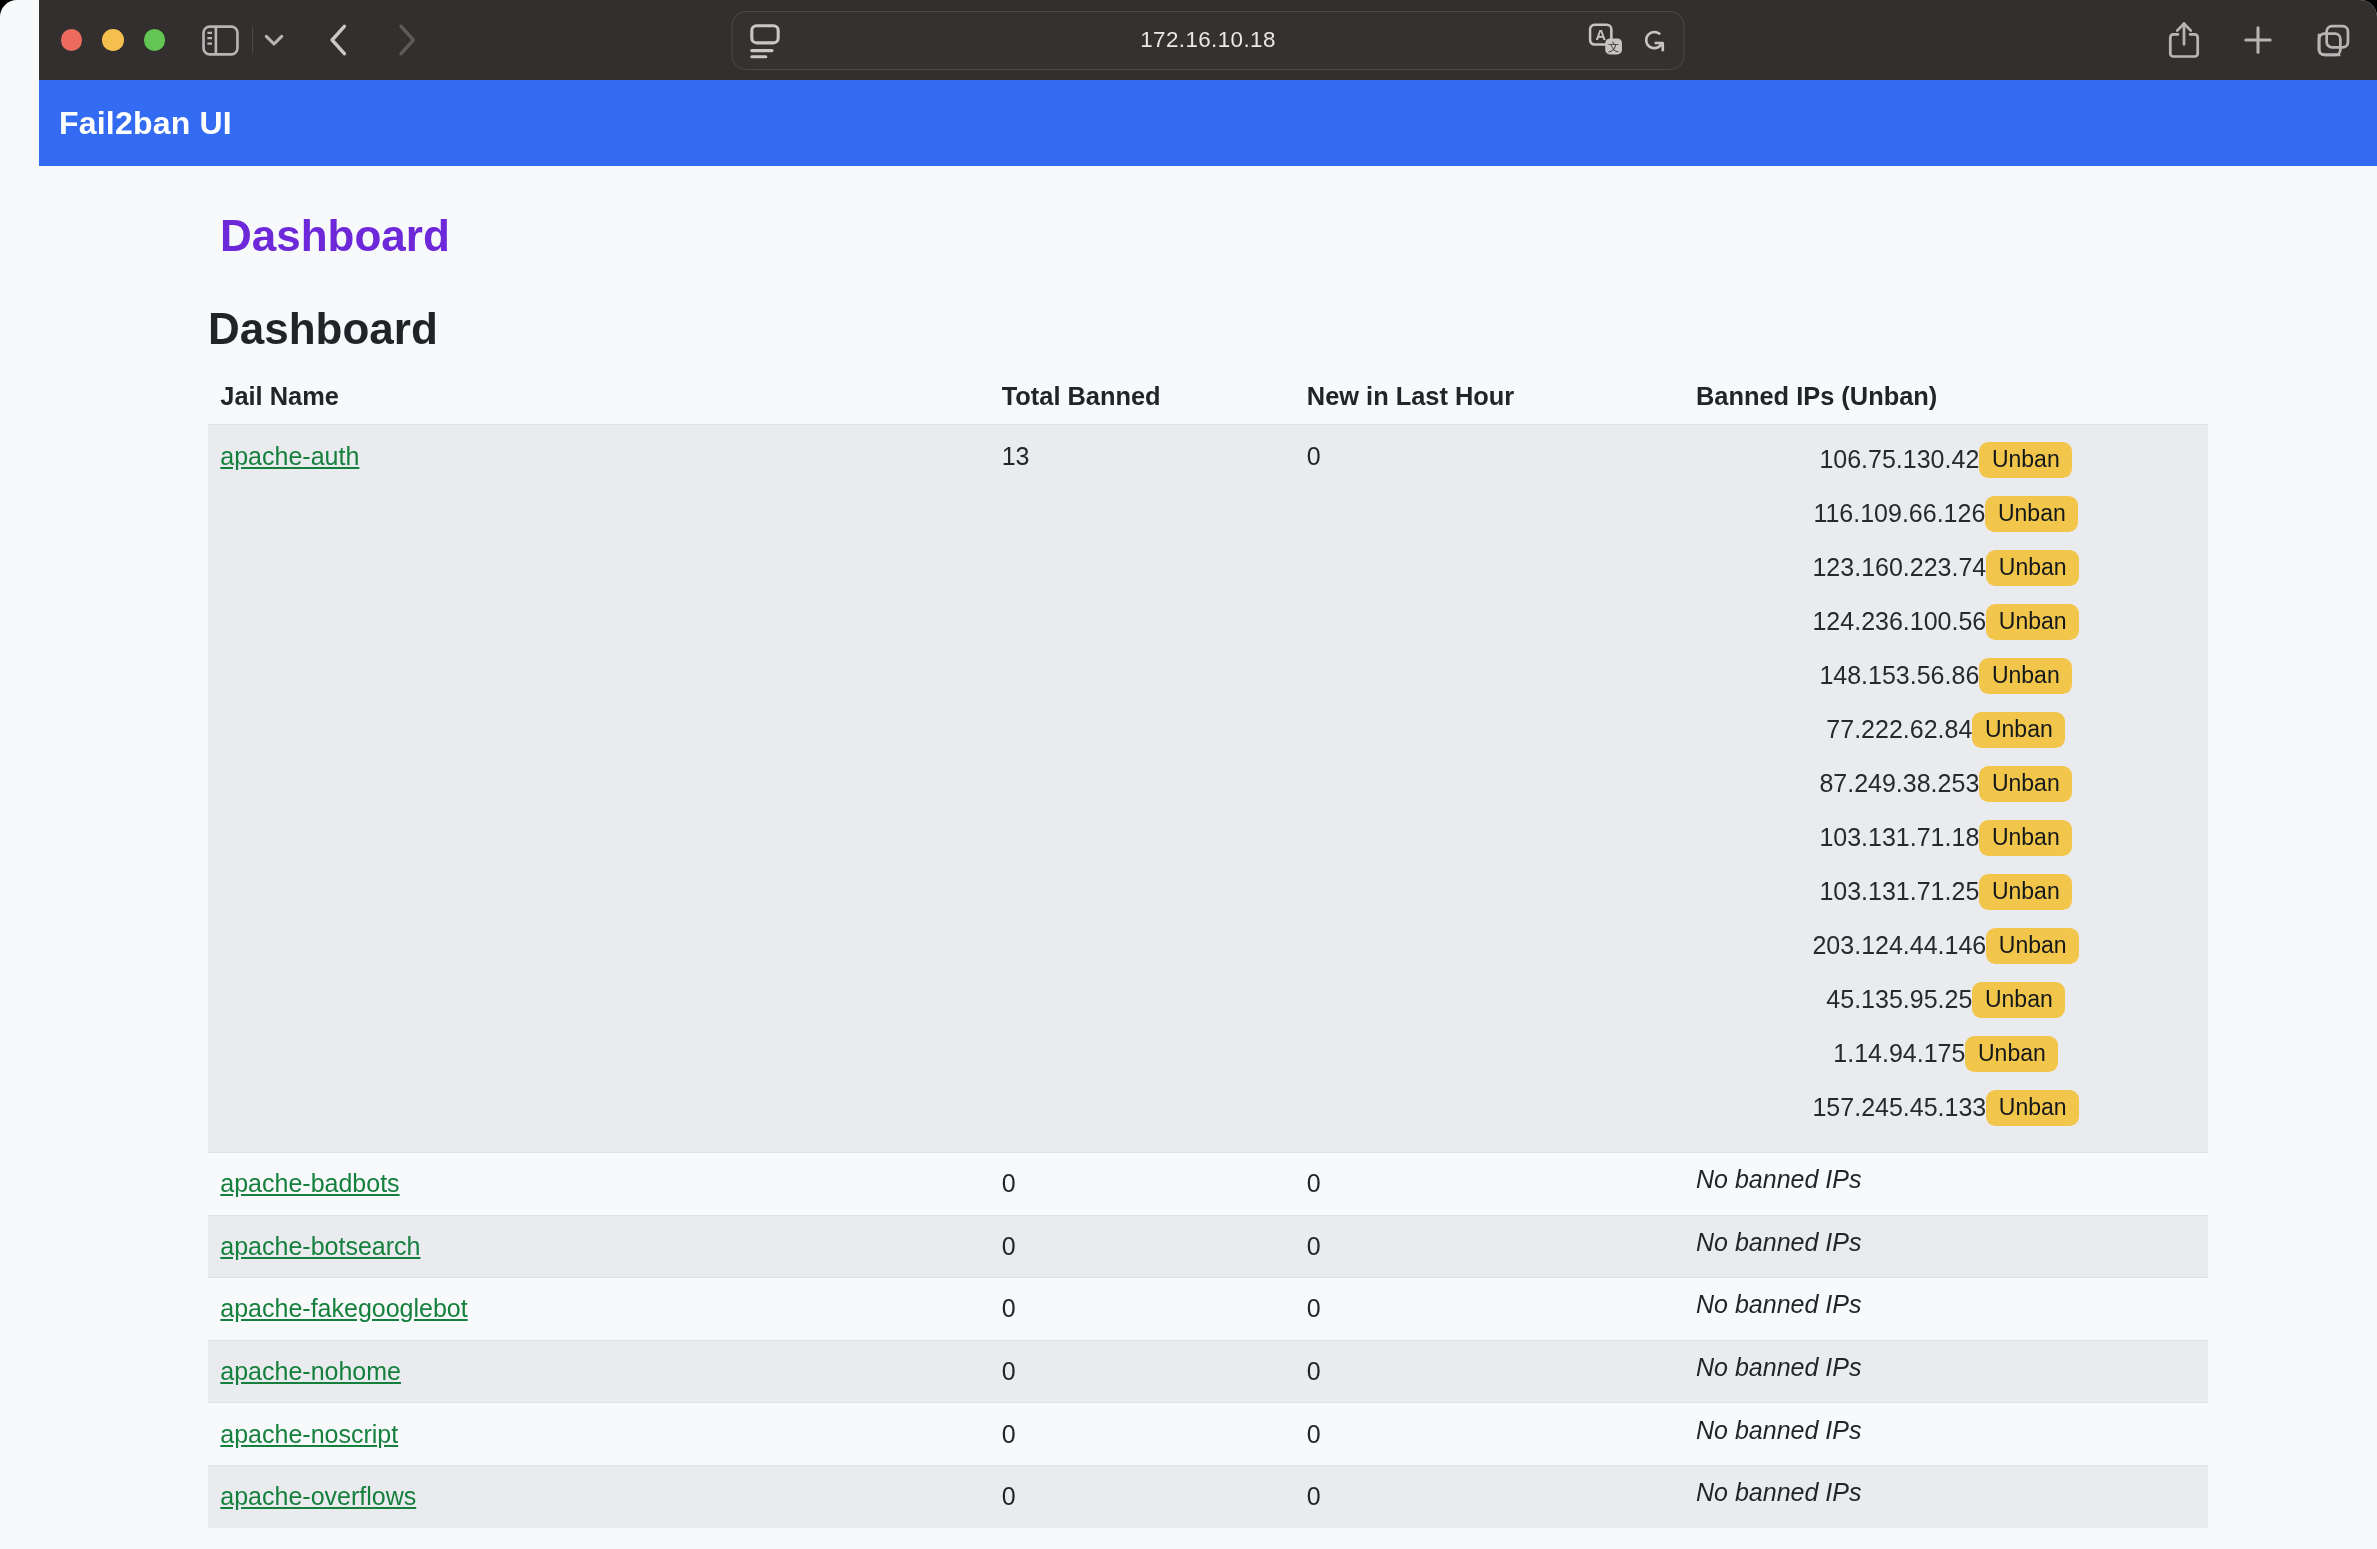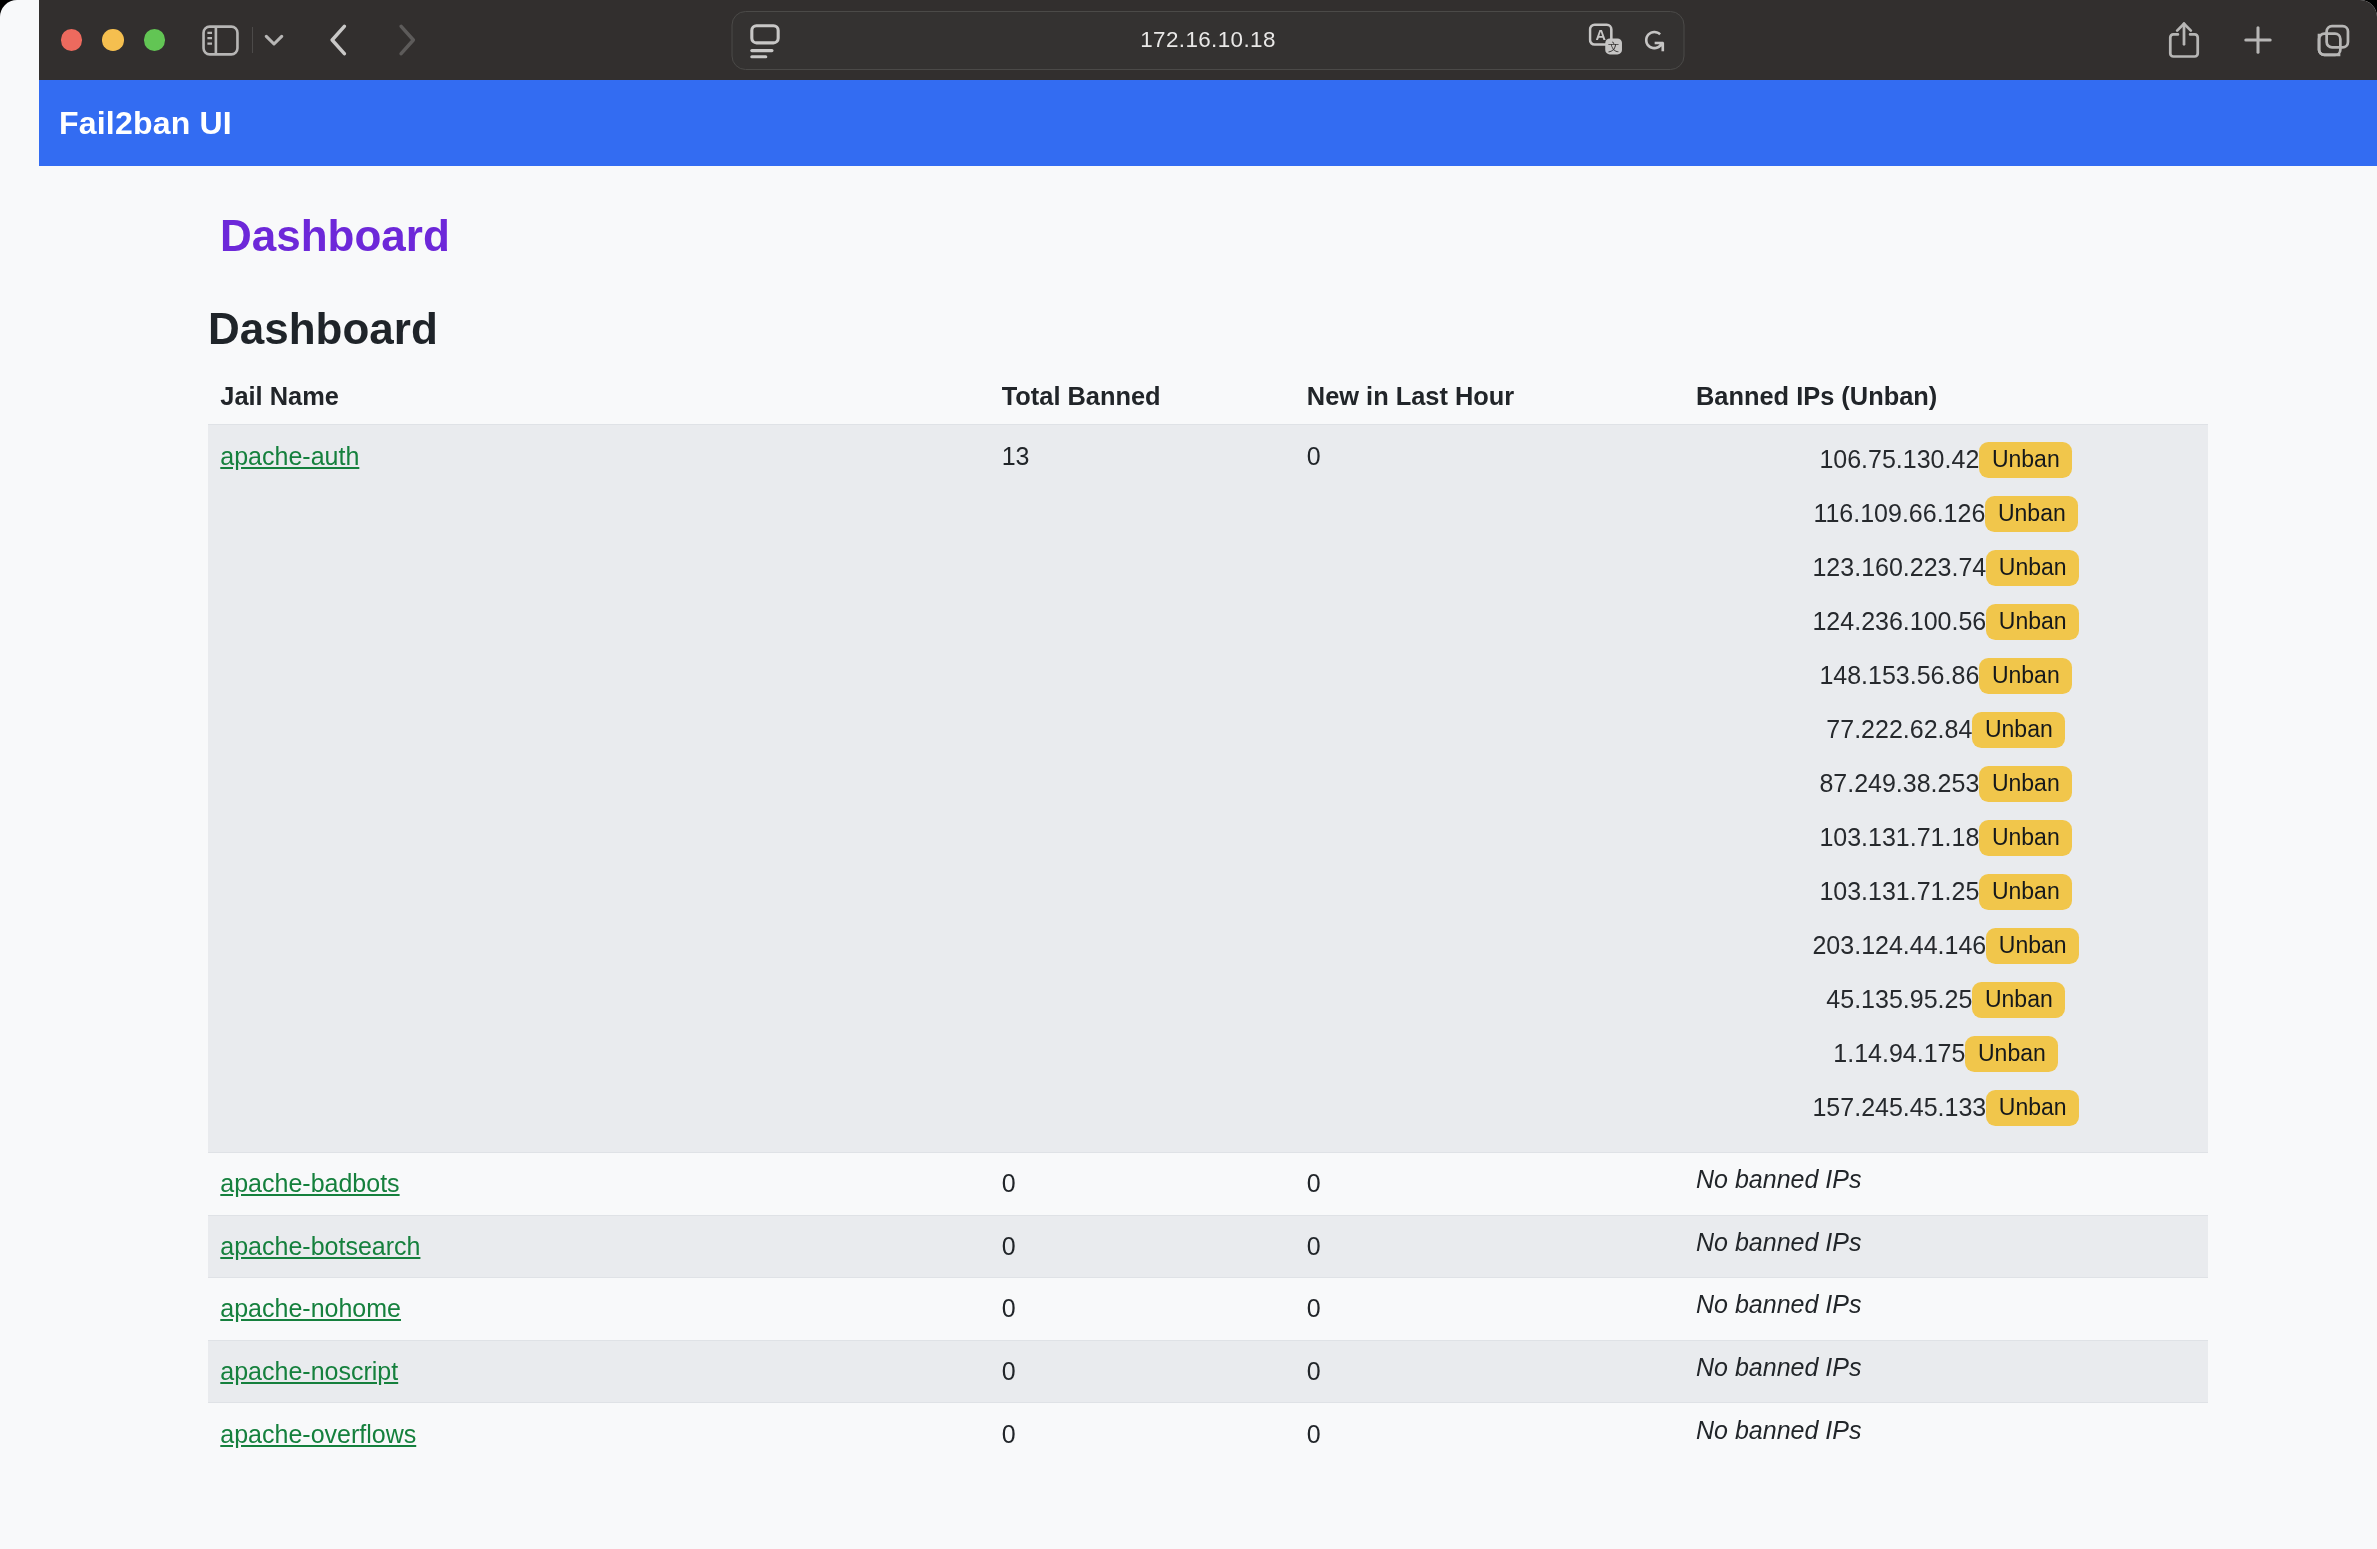--- a/index.html
+++ b/index.html
@@ -286,20 +286,26 @@
               <td>0</td>
               <td class="ips-cell"><em class="no-ips">No banned IPs</em></td>
             </tr>
             <tr>
               <td><a class="jail-link" href="#">apache-botsearch</a></td>
               <td>0</td>
               <td>0</td>
               <td class="ips-cell"><em class="no-ips">No banned IPs</em></td>
             </tr>
             <tr>
+              <td><a class="jail-link" href="#">apache-fakegooglebot</a></td>
+              <td>0</td>
+              <td>0</td>
+              <td class="ips-cell"><em class="no-ips">No banned IPs</em></td>
+            </tr>
+            <tr>
               <td><a class="jail-link" href="#">apache-nohome</a></td>
               <td>0</td>
               <td>0</td>
               <td class="ips-cell"><em class="no-ips">No banned IPs</em></td>
             </tr>
             <tr>
               <td><a class="jail-link" href="#">apache-noscript</a></td>
               <td>0</td>
               <td>0</td>
               <td class="ips-cell"><em class="no-ips">No banned IPs</em></td>

